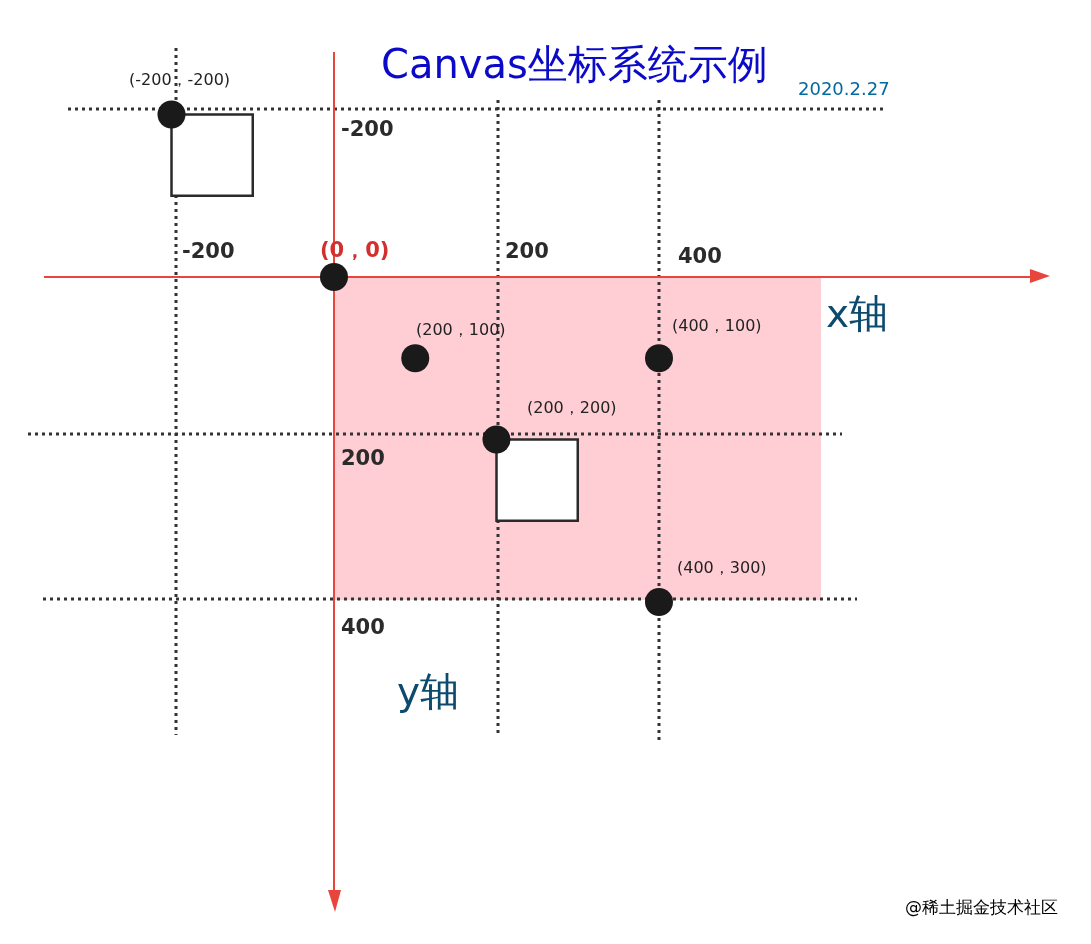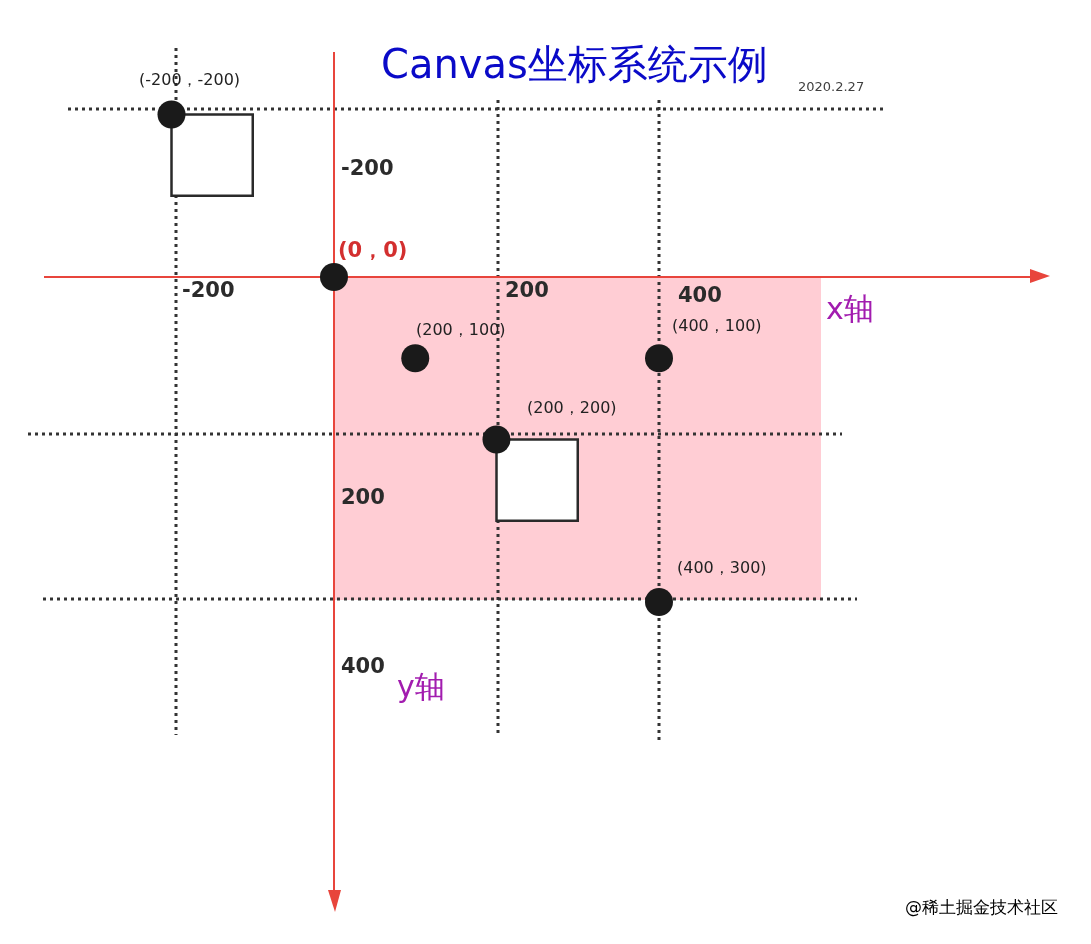--- a/index.html
+++ b/index.html
@@ -1,25 +1,25 @@
 <!DOCTYPE html>
 <html><head>
 <meta charset="utf-8">
 <style>
   html, body { margin: 0; padding: 0; background: #ffffff; }
   body { width: 1091px; height: 944px; overflow: hidden; position: relative;
          font-family: "DejaVu Sans", "Liberation Sans", sans-serif; }
   #stage { position: absolute; left: 0; top: 0; width: 1091px; height: 944px; }
   .lbl { position: absolute; white-space: nowrap; line-height: 1; }
   .title { color: #0a0ac8; font-size: 40px; }
-  .date { color: #404040; font-size: 13px; }
-  .tick { color: #2b2b2b; font-weight: bold; font-size: 21px; margin-top: 39px; }
+  .date { color: #0369a1; font-size: 18px; }
+  .tick { color: #2b2b2b; font-weight: bold; font-size: 21px; }
   .origin { color: #d32f2f; font-weight: bold; font-size: 21px; }
   .pt { color: #222222; font-size: 16px; }
-  .axis-name { color: #a21caf; font-size: 30px; }
+  .axis-name { color: #0c4a6e; font-size: 39px; }
   .watermark { color: #000000; font-size: 17px; }
 </style>
 </head>
 <body>
 
 <div id="stage">
   <svg id="diagram" width="1091" height="944" viewBox="0 0 1091 944">
       <rect x="334" y="277" width="487" height="323" fill="#ffcdd4"></rect>
       <line x1="176" y1="48" x2="176" y2="735" stroke="#333333" stroke-width="3" stroke-dasharray="3 4" fill="none"></line>
       <line x1="498" y1="100" x2="498" y2="735" stroke="#333333" stroke-width="3" stroke-dasharray="3 4" fill="none"></line>
@@ -37,31 +37,31 @@
       <circle cx="171.5" cy="114.5" r="14" fill="#1a1a1a"></circle>
       <circle cx="415.25" cy="358.25" r="14" fill="#1a1a1a"></circle>
       <circle cx="659" cy="358.25" r="14" fill="#1a1a1a"></circle>
       <circle cx="496.5" cy="439.5" r="14" fill="#1a1a1a"></circle>
       <circle cx="659" cy="602" r="14" fill="#1a1a1a"></circle>
     </svg>
 
   <div class="lbl title" style="left:381px; top:44px;">Canvas坐标系统示例</div>
   <div class="lbl date" style="left:798px; top:80px;">2020.2.27</div>
 
-  <div class="lbl origin" style="left:338px; top:240px;">(0，0)</div>
+  <div class="lbl origin" style="left:320px; top:240px;">(0，0)</div>
 
   <div class="lbl tick" style="left:182px; top:241px;">-200</div>
   <div class="lbl tick" style="left:505px; top:241px;">200</div>
   <div class="lbl tick" style="left:678px; top:246px;">400</div>
 
   <div class="lbl tick" style="left:341px; top:119px;">-200</div>
   <div class="lbl tick" style="left:341px; top:448px;">200</div>
   <div class="lbl tick" style="left:341px; top:617px;">400</div>
 
-  <div class="lbl pt" style="left:139px; top:72px;">(-200，-200)</div>
+  <div class="lbl pt" style="left:129px; top:72px;">(-200，-200)</div>
   <div class="lbl pt" style="left:416px; top:322px;">(200，100)</div>
   <div class="lbl pt" style="left:672px; top:318px;text-align:right;">(400，100)</div>
   <div class="lbl pt" style="left:505px; top:400px;margin-left:22px;">(200，200)</div>
   <div class="lbl pt" style="left:677px; top:560px;">(400，300)</div>
 
   <div class="lbl axis-name" style="left:826px; top:294px;">x轴</div>
   <div class="lbl axis-name" style="left:353px; top:672px;margin-left:44px;">y轴</div>
 
   <div class="lbl watermark" style="left:905px; top:899px;">@稀土掘金技术社区</div>
 </div>

